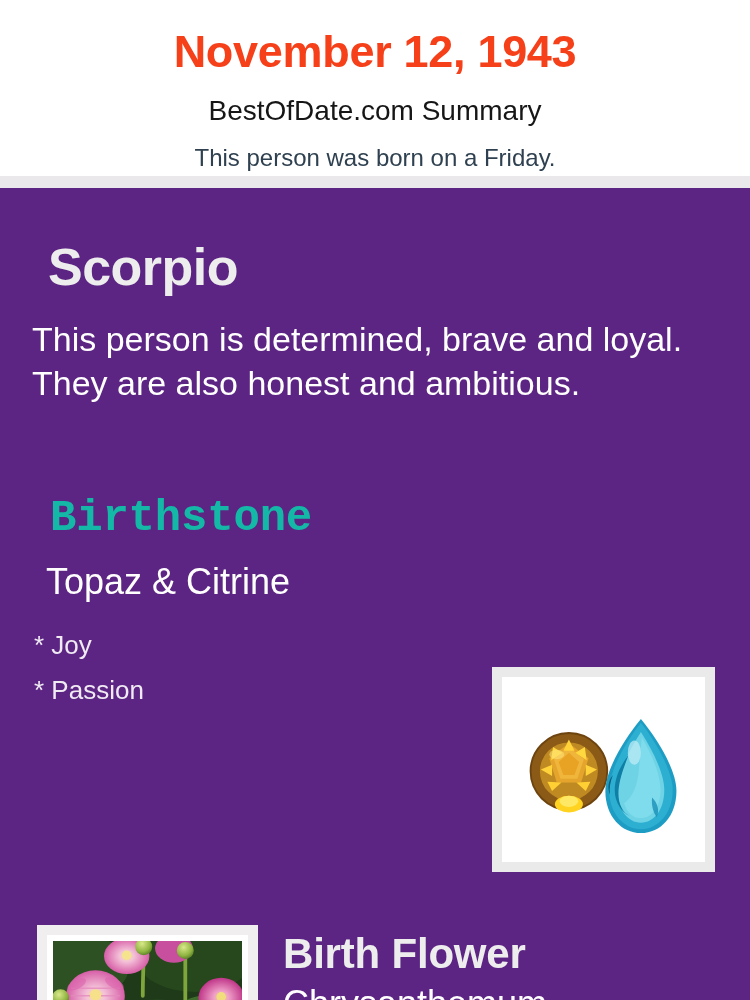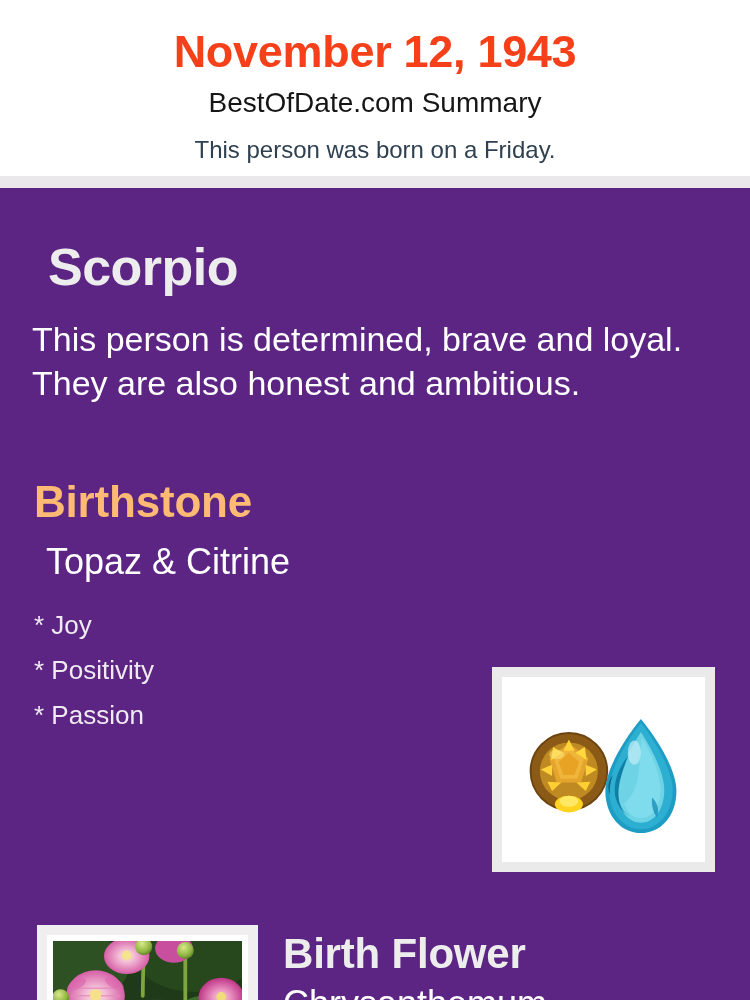--- a/index.html
+++ b/index.html
@@ -35,21 +35,21 @@
   .header-title {
     margin: 0;
     padding-top: 24px;
     font-size: 45px;
     font-weight: 700;
     line-height: 56px;
     color: #f5401a;
     letter-spacing: -0.3px;
   }
   .header-subtitle {
-    margin: 0;
+    margin: 8px;
     padding-top: 6px;
     font-size: 28px;
     font-weight: 400;
     line-height: 34px;
     color: #161616;
   }
   .header-note {
     margin: 8px;
     padding-top: 7px;
     font-size: 24px;
@@ -102,26 +102,27 @@
   }
 
   
   .birthstone-text {
     position: absolute;
     left: 34px;
     top: 289px;
     width: 440px;
   }
   .section-heading {
-    margin: 0;
+    margin: 16px;
     font-size: 44px;
     font-weight: 700;
     line-height: 50px;
-    color: #fdba74;
+    color: #14b8a6;
     letter-spacing: -0.2px;
+    font-family: Liberation Mono, monospace;
   }
   .section-subheading {
     margin: 12px;
     padding-top: 2px;
     font-size: 36px;
     font-weight: 400;
     line-height: 42px;
     color: #ffffff;
   }
   .trait-list {
@@ -216,21 +217,20 @@
     <div class="zodiac">
       <h2 class="zodiac-name">Scorpio</h2>
       <p class="zodiac-desc">This person is determined, brave and loyal. They are also honest and ambitious.</p>
     </div>
 
     <div class="birthstone-text">
       <h2 class="section-heading">Birthstone</h2>
       <p class="section-subheading">Topaz &amp; Citrine</p>
       <ul class="trait-list">
         <li class="trait-item">* Joy</li>
-        <li class="trait-item">* Positivity</li>
         <li class="trait-item">* Passion</li>
       </ul>
     </div>
 
     <div class="photo-frame gem-frame">
       <div class="photo-inner">
         <svg class="photo-art" viewBox="0 0 200 180" preserveAspectRatio="xMidYMid meet">
           <rect x="0" y="0" width="200" height="180" fill="#ffffff"></rect>
 
           <g>

